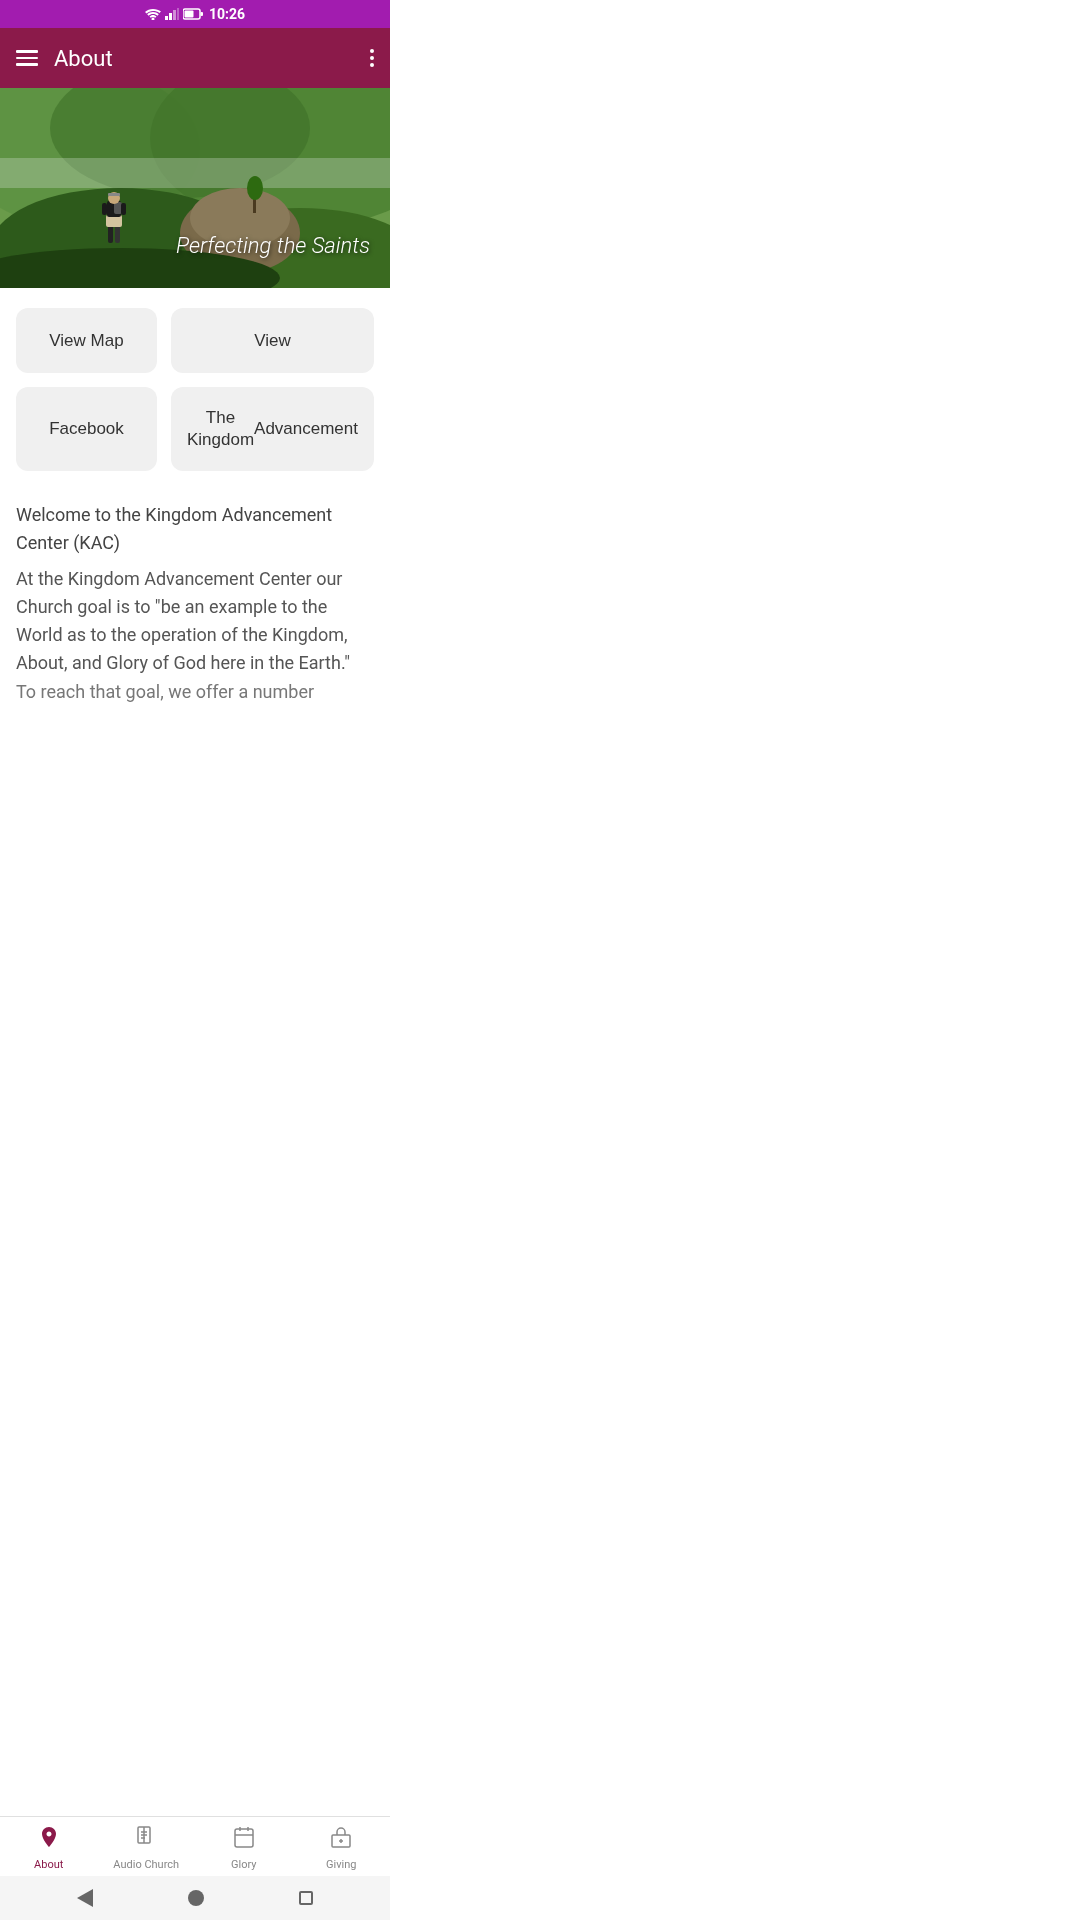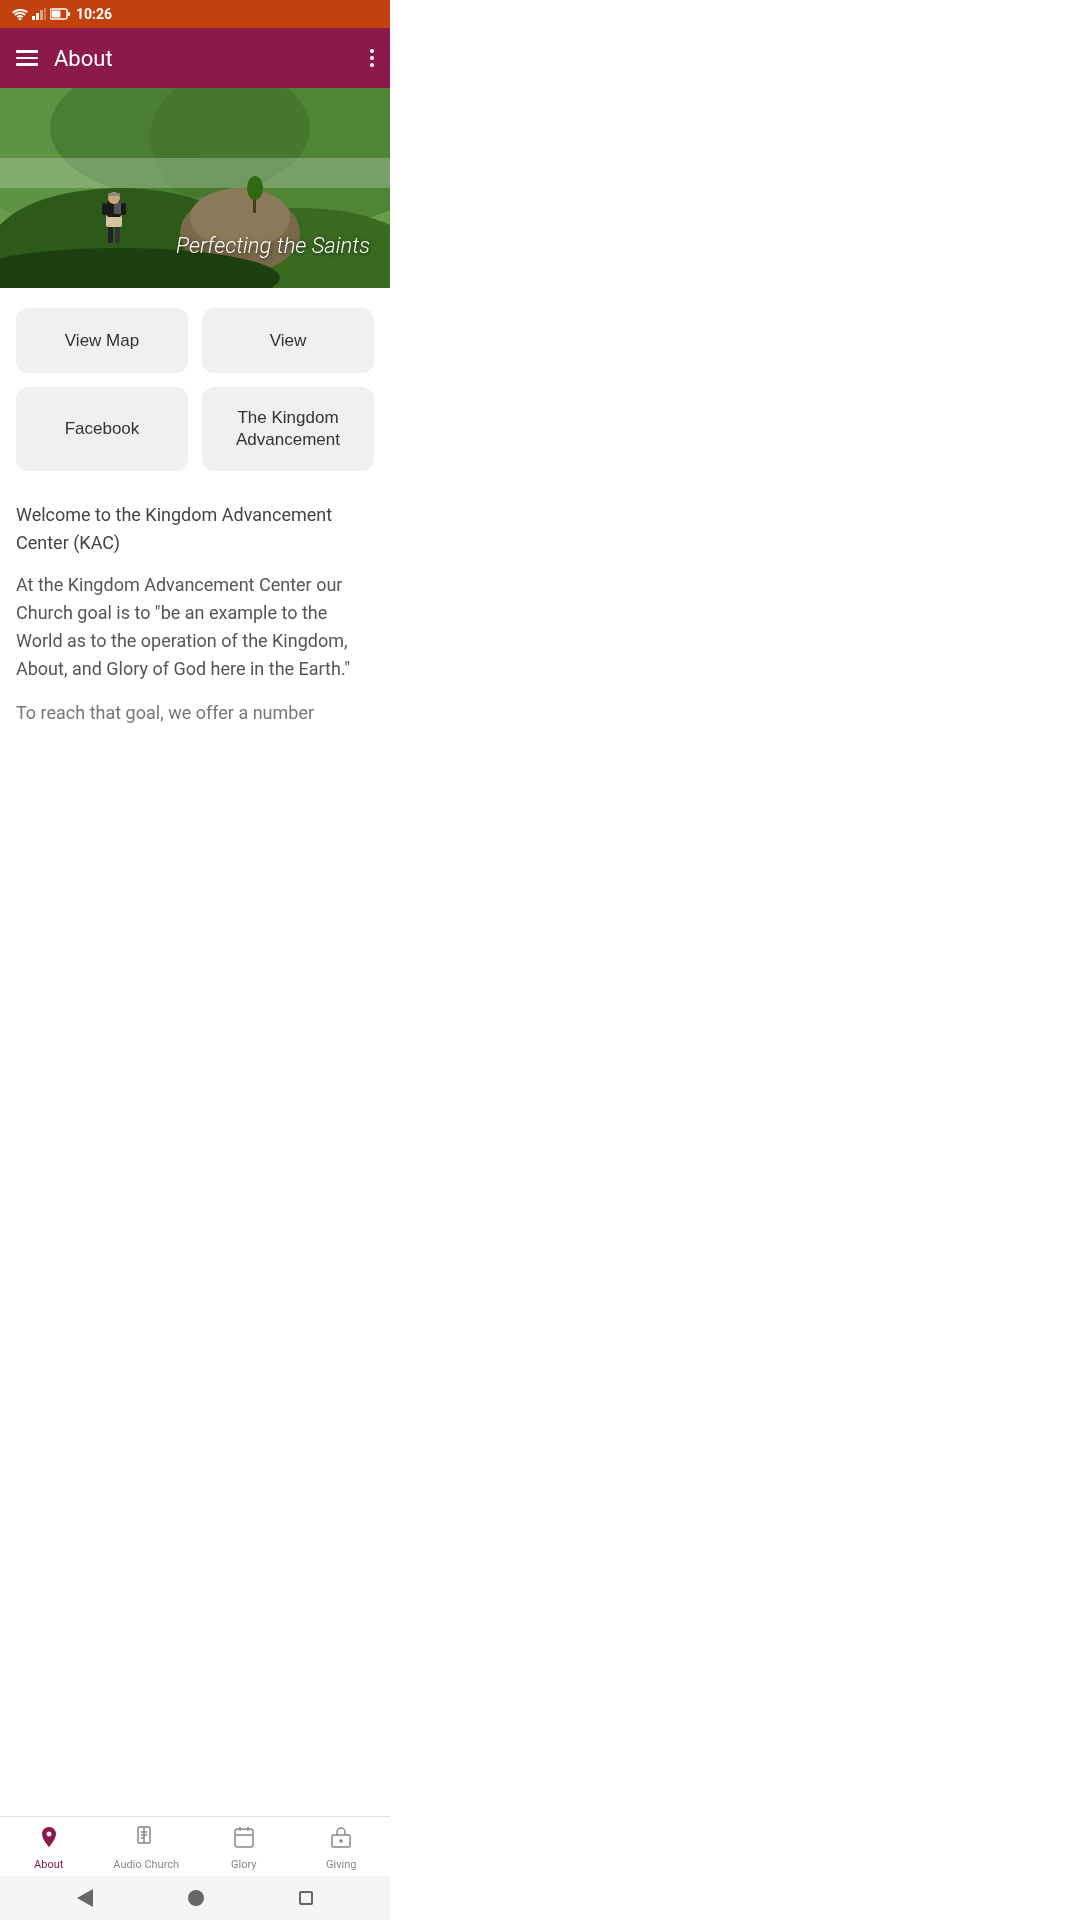--- a/index.html
+++ b/index.html
@@ -9,24 +9,24 @@
       width: 390px;
       min-height: 700px;
       font-family: 'Roboto', Arial, sans-serif;
       background: #fff;
       overflow-x: hidden;
       position: relative;
     }
 
     
     .status-bar {
-      background: #c2410c;
+      background: #a21caf;
       color: white;
       display: flex;
-      justify-content: flex-start;
+      justify-content: center;
       align-items: center;
       padding: 6px 12px;
       font-size: 13px;
       font-weight: 500;
       gap: 6px;
       height: 28px;
     }
 
     .status-bar .time {
       font-size: 14px;
@@ -137,45 +137,45 @@
       cursor: pointer;
       text-align: center;
       font-weight: 400;
       min-height: 65px;
       display: flex;
       align-items: center;
       justify-content: center;
     }
 
     .action-btn.two-line {
-      flex-direction: column;
+      flex-direction: row;
       line-height: 1.3;
     }
 
     
     .content-text {
       padding: 20px 16px 16px;
       color: #555;
       font-size: 18px;
       line-height: 1.55;
     }
 
     .content-text .welcome-title {
       font-size: 18px;
       color: #444;
-      margin-bottom: 14px;
+      margin-bottom: 8px;
     }
 
     .content-text .body-text {
       font-size: 18px;
       color: #555;
     }
 
     .content-text .truncated {
-      margin-top: 16px;
+      margin-top: 1px;
       font-size: 18px;
       color: #777;
     }
 
     
     .bottom-nav {
       position: fixed;
       bottom: 44px;
       left: 0;
       width: 390px;

